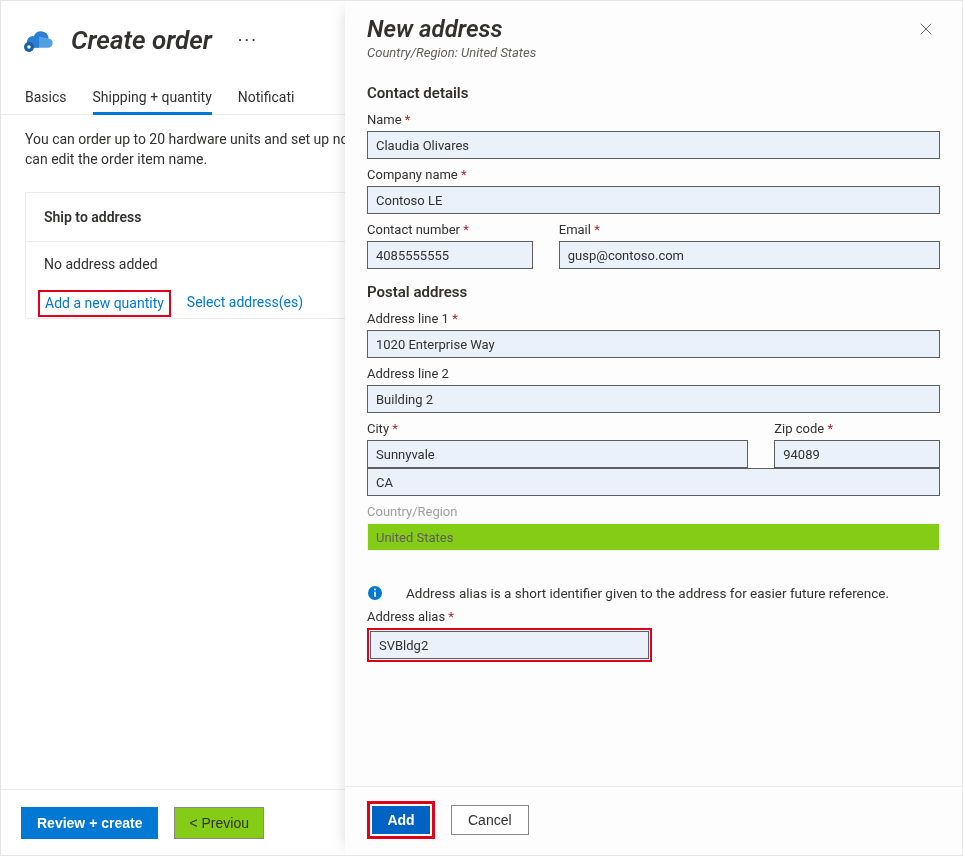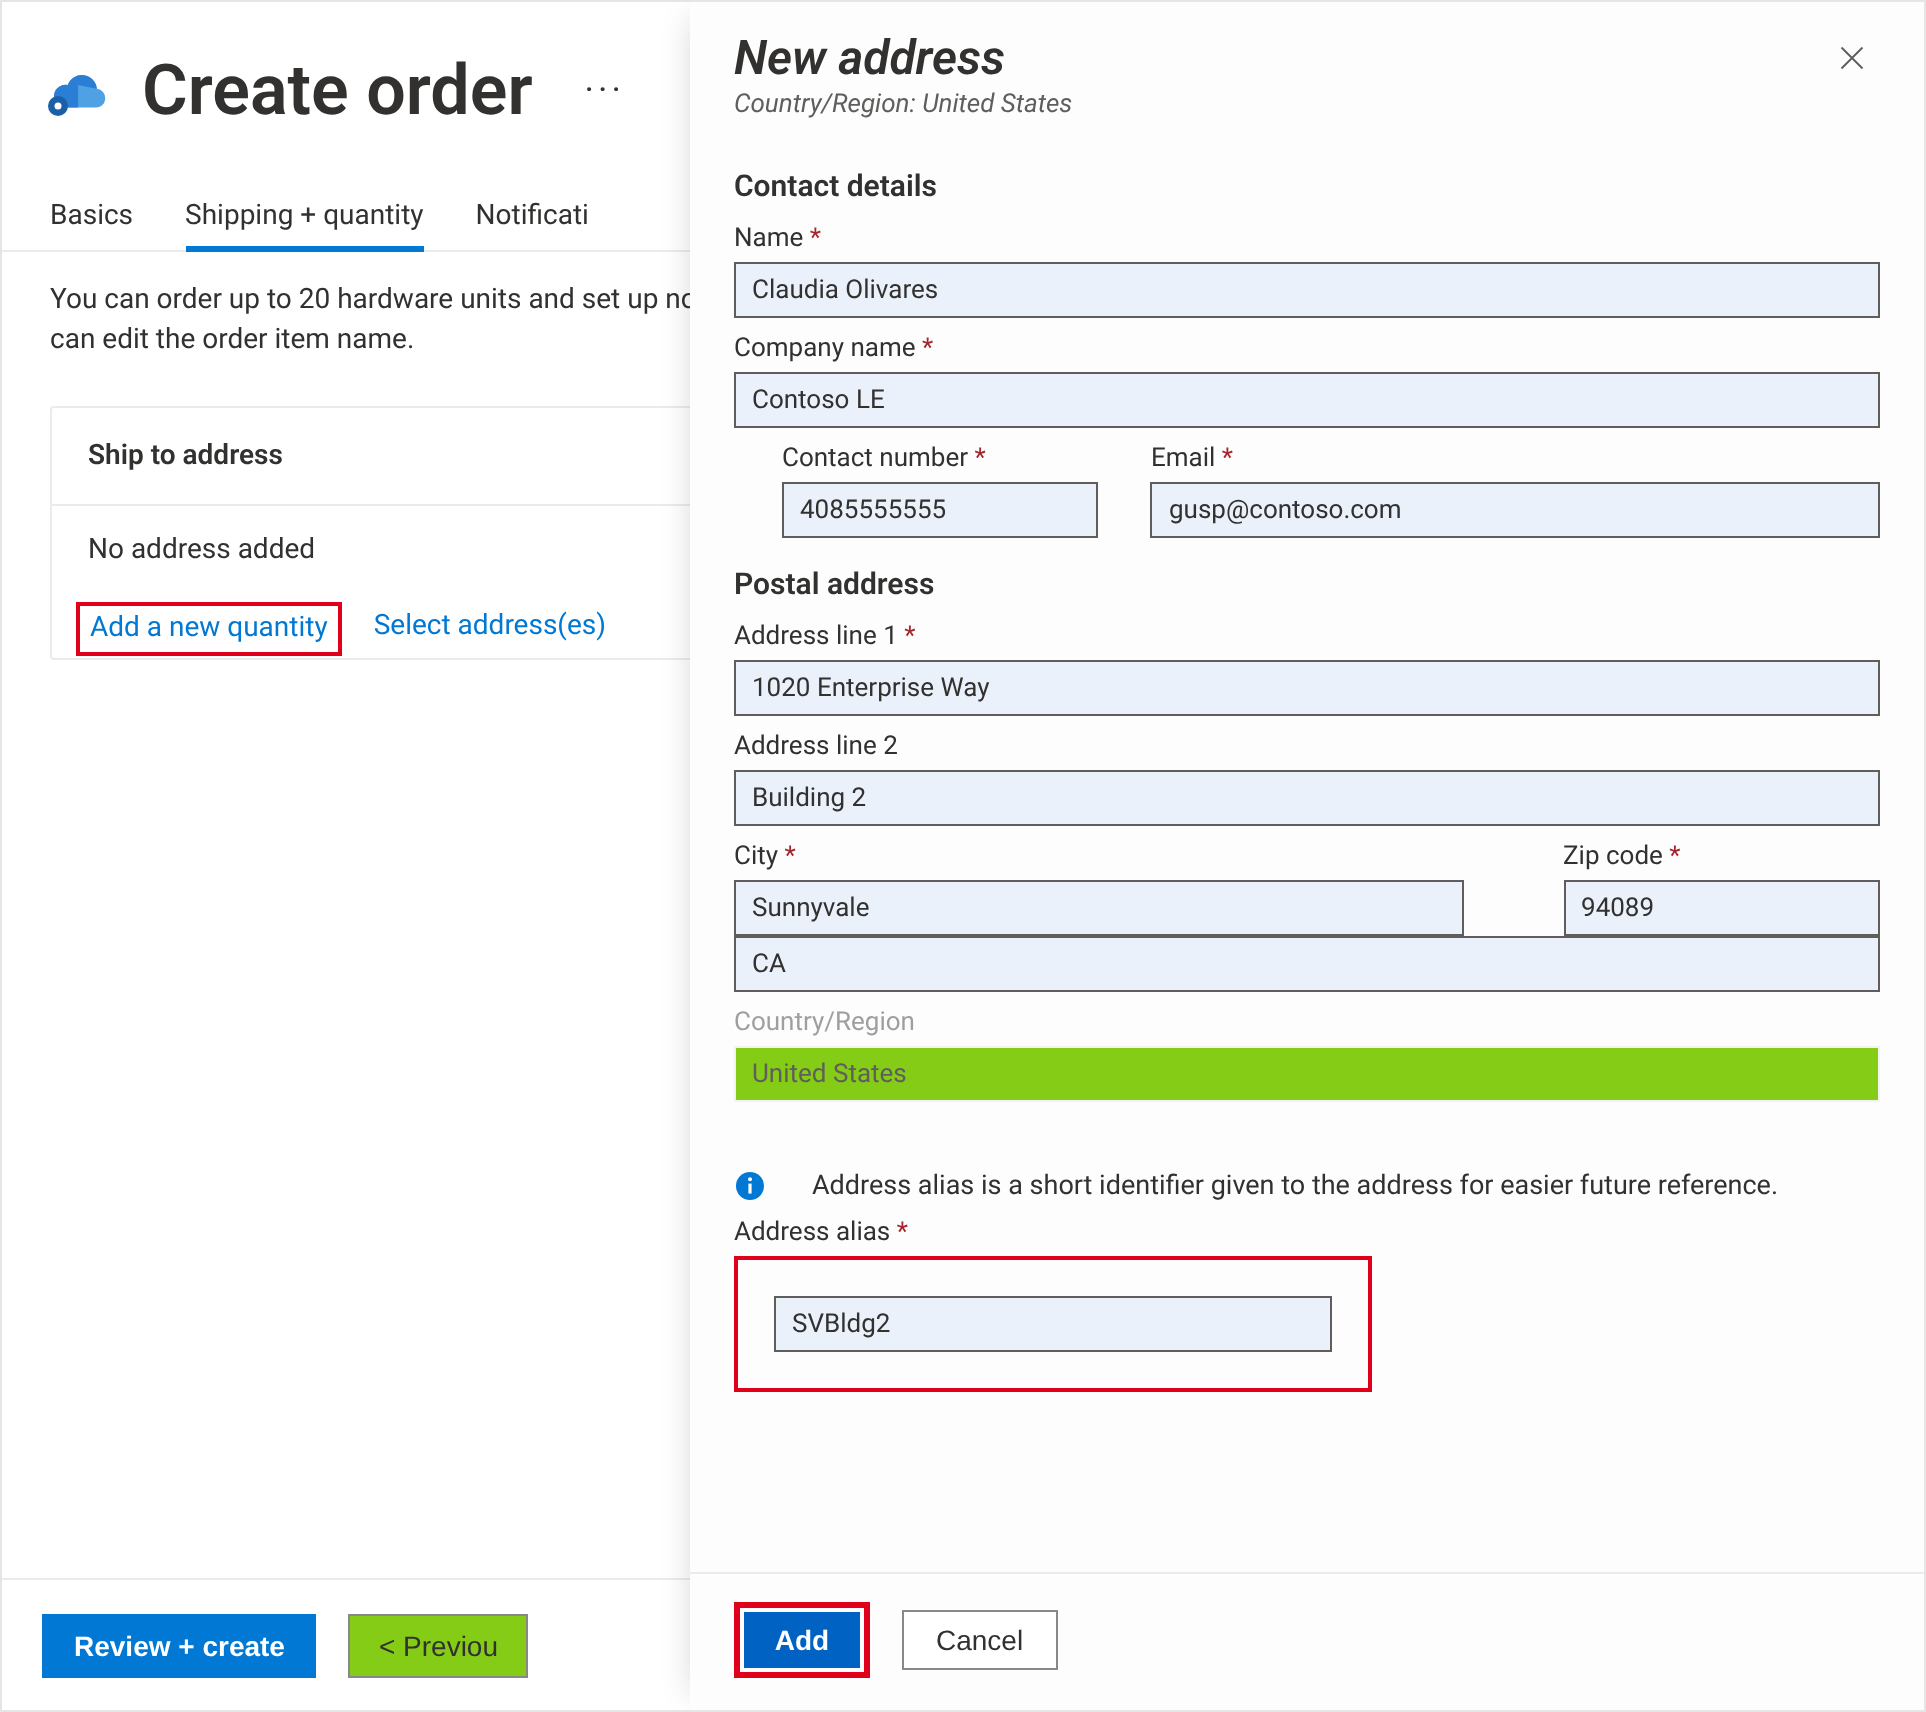--- a/index.html
+++ b/index.html
@@ -3,21 +3,21 @@
 <meta charset="utf-8">
 <style>
   * { box-sizing: border-box; }
   html, body { margin:0; padding:0; font-family: "Segoe UI", -apple-system, BlinkMacSystemFont, Roboto, Arial, sans-serif; font-size:14px; color:#323130; background:#ffffff; }
   .app { position:relative; width:963px; height:856px; overflow:hidden; background:#ffffff; border:1px solid #e5e5e5;}
   
   .header { display:flex; align-items:center; gap:16px; padding:24px 0 14px 24px; }
   .header .logo { width:30px; height:22px; position:relative; }
   .header .logo .cloud { position:absolute; inset:0; }
   .header .gear { position:absolute; left:-2px; bottom:-2px; width:12px; height:12px; }
-  .header h1 { font-size:35px; font-weight:600; margin:0 4px 0 0; }
+  .header h1 { font-size:26px; font-weight:600; margin:0 4px 0 0;font-style:italic; }
   .header .more { font-size:18px; letter-spacing:2px; color:#323130; cursor:pointer; padding:4px 6px; }
   .tabs { display:flex; gap:26px; border-bottom:1px solid #edebe9; padding:0 24px; margin-top:12px; }
   .tab { padding:8px 0 9px 0; font-size:14px; color:#323130; cursor:pointer; position:relative; }
   .tab.active { color:#323130; font-weight:400; }
   .tab.active::after { content:""; position:absolute; left:0; right:0; bottom:-1px; height:3px; background:#0078d4; }
   .desc { padding:14px 24px 0 24px; color:#323130; line-height:1.45; max-width:640px;}
   .card { margin:22px 24px 0 24px; border:1px solid #edebe9; border-radius:2px; background:#fff; }
   .card .card-head { padding:16px 18px; border-bottom:1px solid #edebe9; font-weight:600; font-size:14px; }
   .card .card-body { padding:14px 18px 6px 18px; }
   .no-addr { color:#323130; margin-bottom:22px; }
@@ -38,26 +38,26 @@
   .section-title { font-size:15px; font-weight:600; margin:14px 0 10px 0; }
   .section-title.first { margin-top:8px;}
   .flabel { font-size:13px; color:#323130; margin:8px 0 4px 0; }
   .req::after { content:" *"; color:#a4262c; }
   .tinput { width:100%; height:28px; border:1px solid #605e5c; padding:0 8px; font-size:13px; background:#eaf1fb; color:#323130; font-family:inherit; }
   .readonly { background:#84cc16; border:1px solid #f3f2f1; color:#605e5c; }
   .flabel.muted { color:#a19f9d; }
   .row2 { display:flex; gap:26px; }
   .row2 > div { flex:1; }
   .grow2 { flex:2.3 !important; }
-  .grow1 { flex:1 !important;margin-left:24px; }
+  .grow1 { flex:1 !important; }
   .info-row { display:flex; align-items:center; gap:23px; margin-top:34px; color:#323130; font-size:13.5px; }
   .info-icon { width:16px; height:16px; color:#0078d4; flex:0 0 16px; }
   .alias-wrap { margin-top:6px; }
   .alias-input-box { width:285px; }
-  .redbox { border:2px solid #e1001a; display:inline-block; padding:18px; }
+  .redbox { border:2px solid #e1001a; display:inline-block; padding:1px; }
   .aliasfield.tinput { width:279px; }
   .blade-footer { border-top:1px solid #edebe9; padding:14px 22px 16px 22px; display:flex; align-items:center; gap:16px; }
   .add-hl { border:3px solid #e1001a; display:inline-block; padding:2px; }
   .add-btn { background:#0062c3; color:#fff; border:none; font-weight:700; padding:6px 14px; min-width:58px; font-size:14px; cursor:pointer;}
   .cancel-btn { background:#fff; color:#323130; border:1px solid #8a8886; padding:6px 16px; font-size:14px; cursor:pointer; }
 </style>
 </head>
 <body>
 <div class="app">
 

